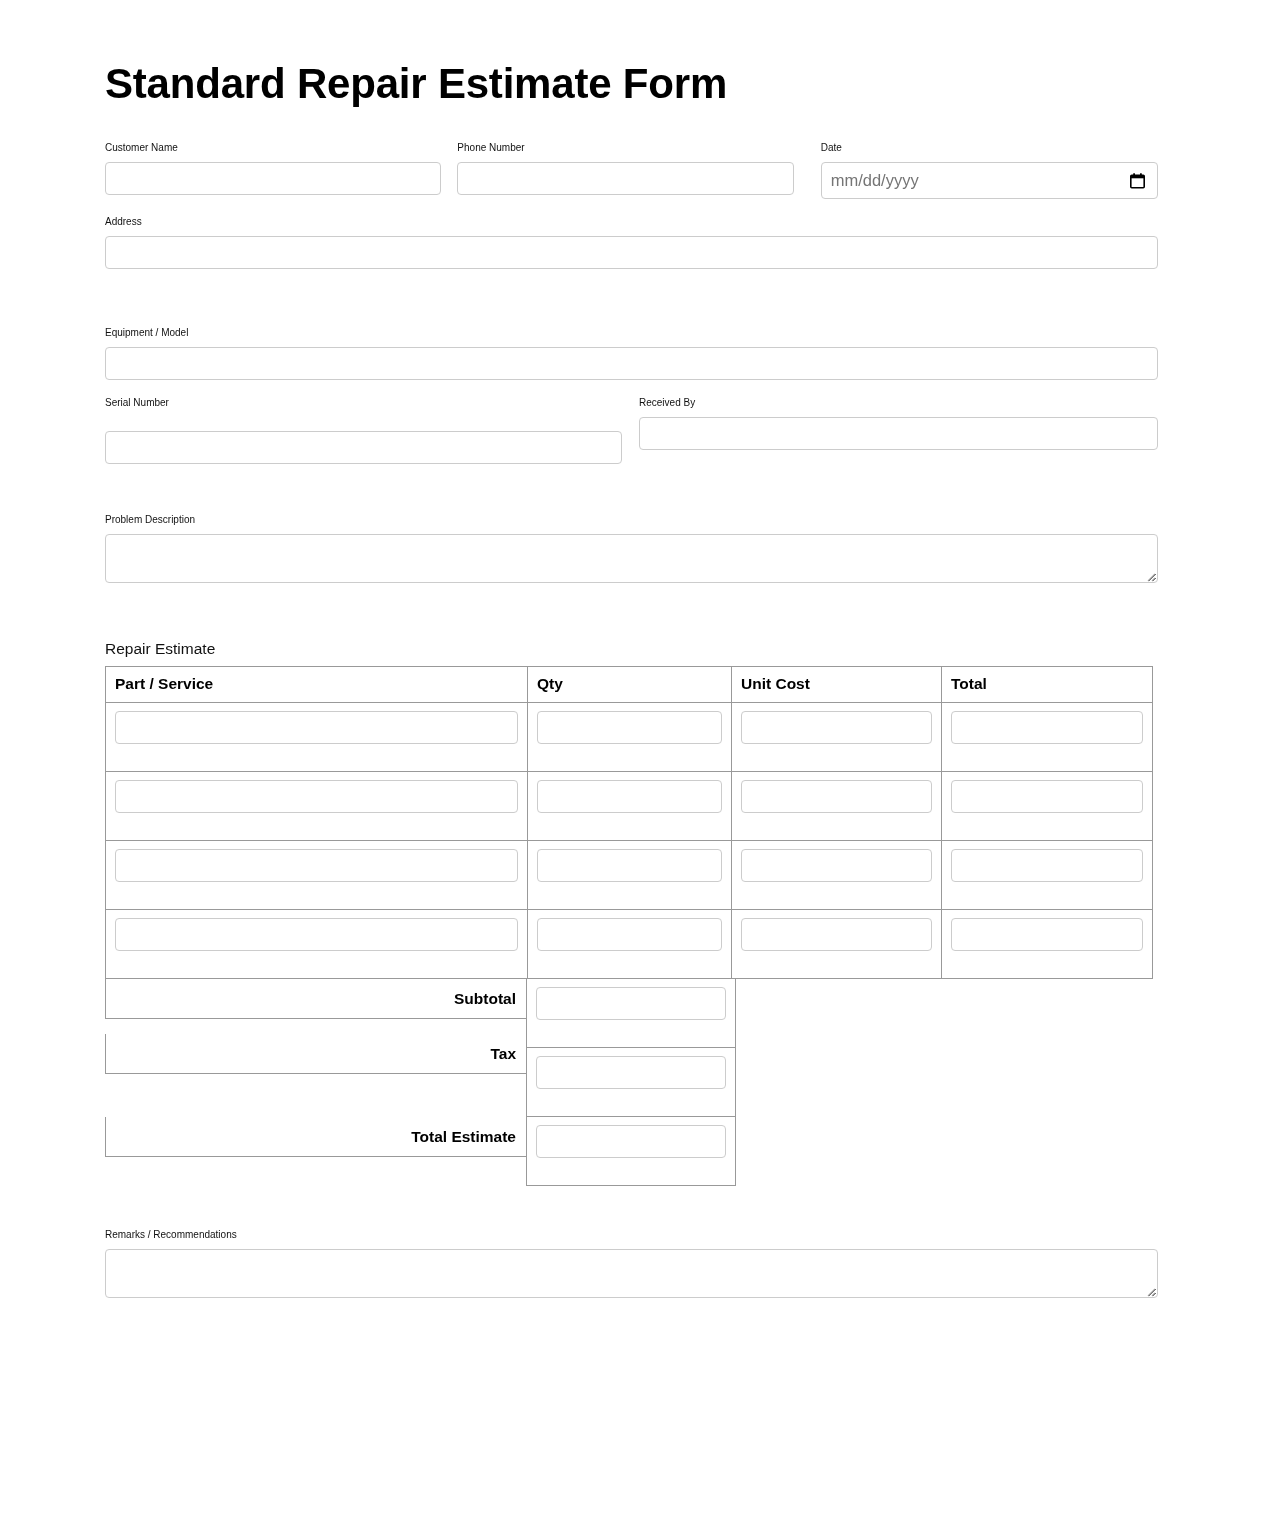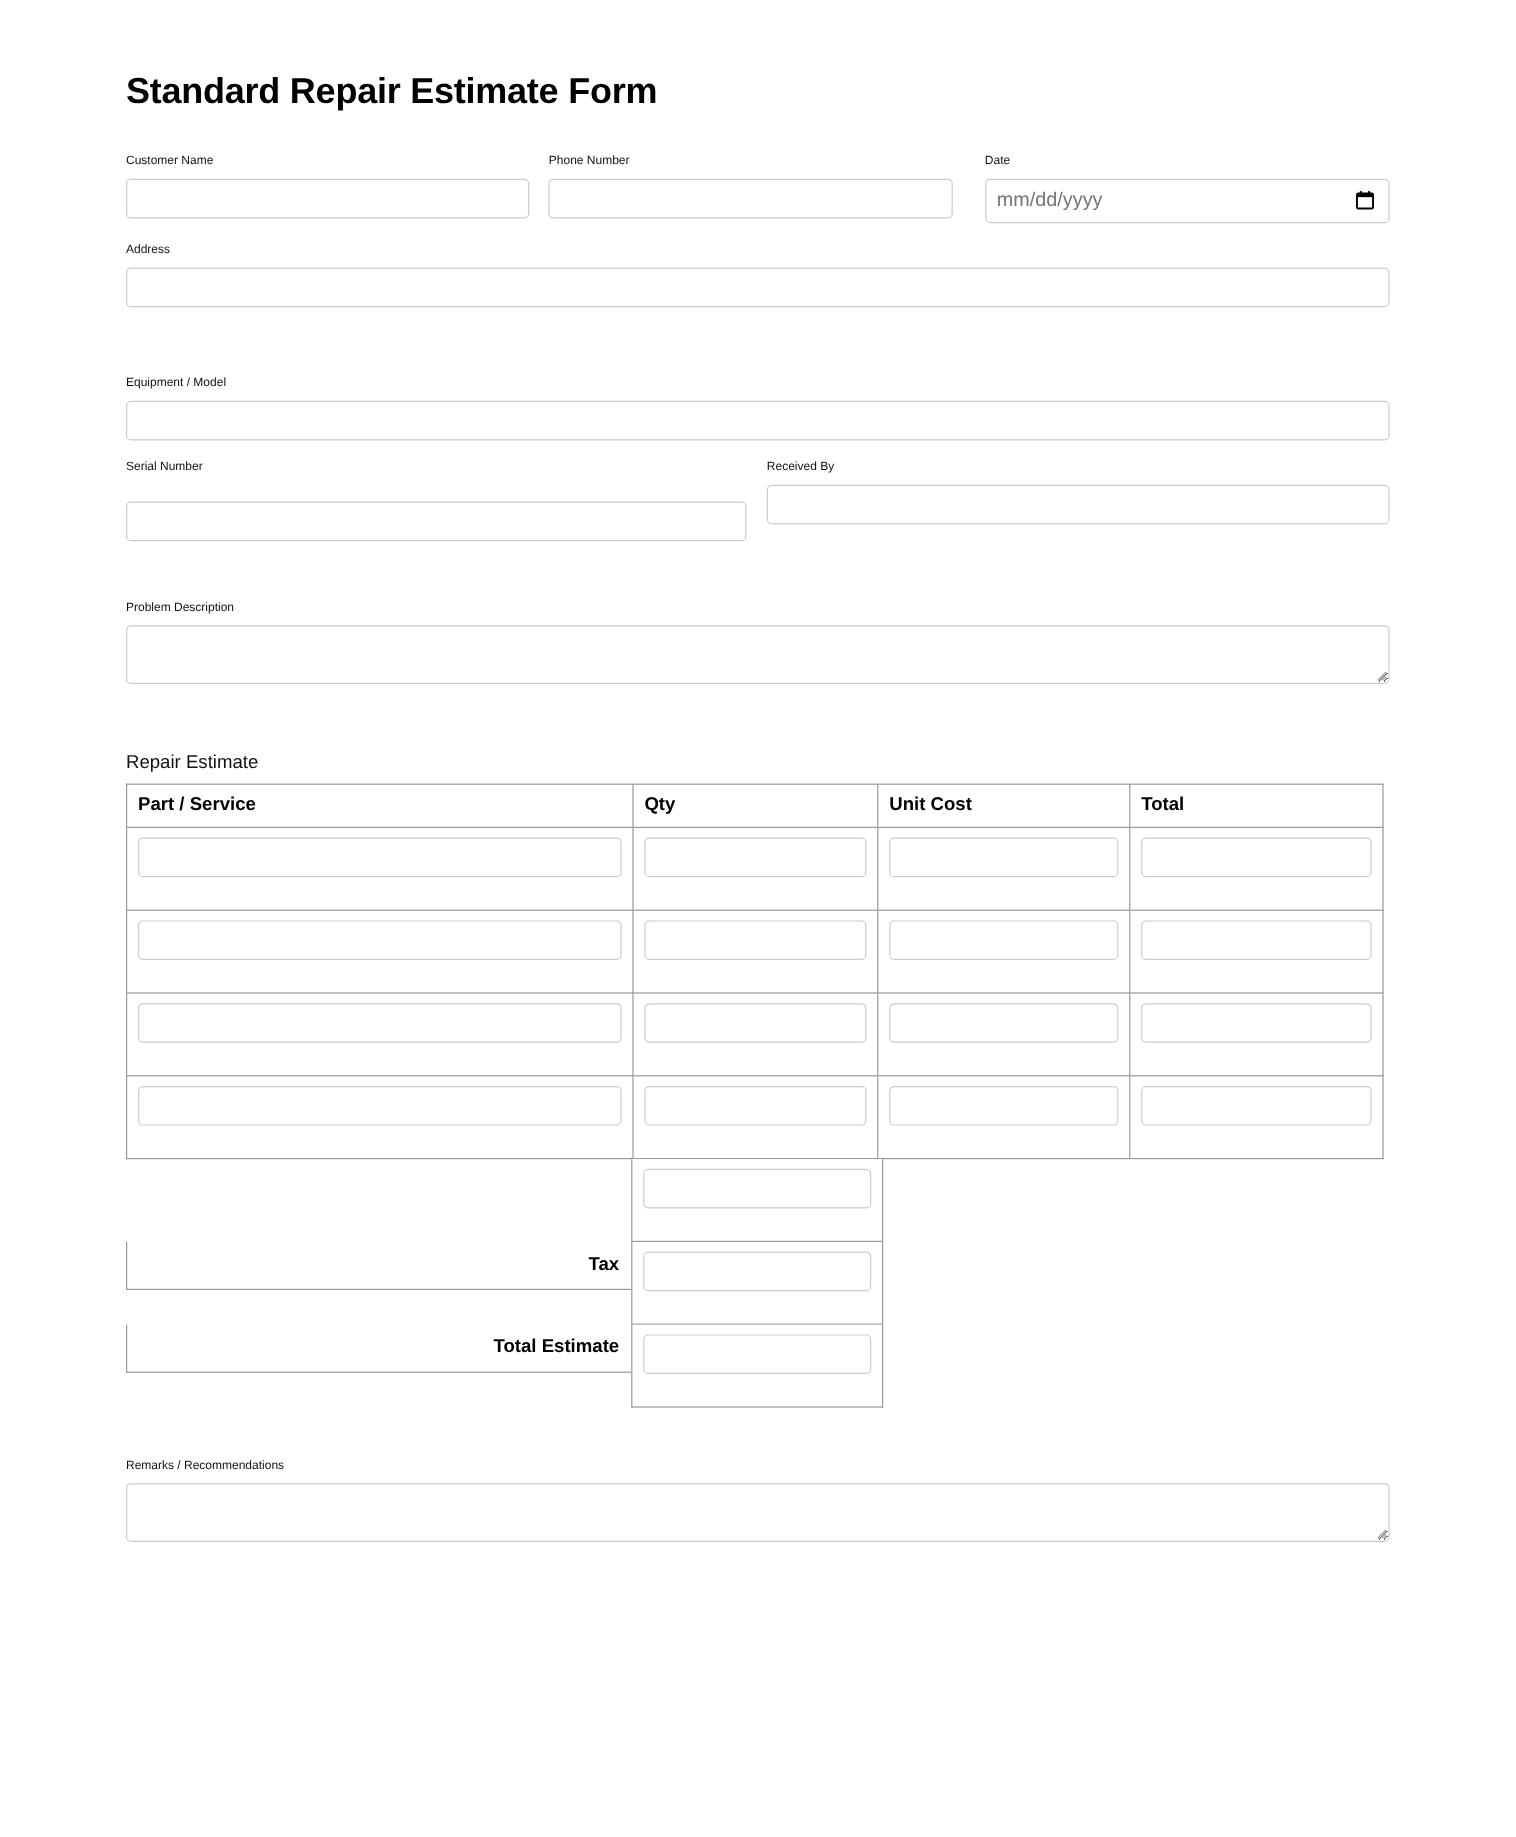--- a/index.html
+++ b/index.html
@@ -13,21 +13,21 @@
     height: 1531px;
     font-family: "Liberation Sans", sans-serif;
     color: #000000;
     overflow: hidden;
   }
   .page {
     padding: 60px 105px 0 105px;
     width: 1263px;
   }
   .form-title {
-    font-size: 30px;
+    font-size: 42px;
     font-weight: bold;
     letter-spacing: -0.2px;
     margin: 0 0 34px 0;
     line-height: 1.15;
     color: #000;
   }
   .label {
     font-size: 10px;
     line-height: 1.2;
     color: #111;
@@ -310,25 +310,26 @@
             </td>
           <td class="cell">
             <input class="inp" type="text" style="">
             </td>
         </tr>
       </tbody>
     </table>
 
     <div class="summary">
 
+      <div class="sum-lbl-box" style="top:0px;">Subtotal</div>
       <div class="sum-val-box" style="top:0px;">
         <input class="inp" type="text" style="">
       </div>
 
-      <div class="sum-lbl-box" style="top:69px;text-align:center;">Tax</div>
+      <div class="sum-lbl-box" style="top:55px;text-align:center;">Tax</div>
       <div class="sum-val-box" style="top:69px;">
         <input class="inp" type="text" style="">
       </div>
 
       <div class="sum-lbl-box" style="top:138px;">Total Estimate</div>
       <div class="sum-val-box" style="top:138px;">
         <input class="inp" type="text" style="">
       </div>
     </div>
   </div>

